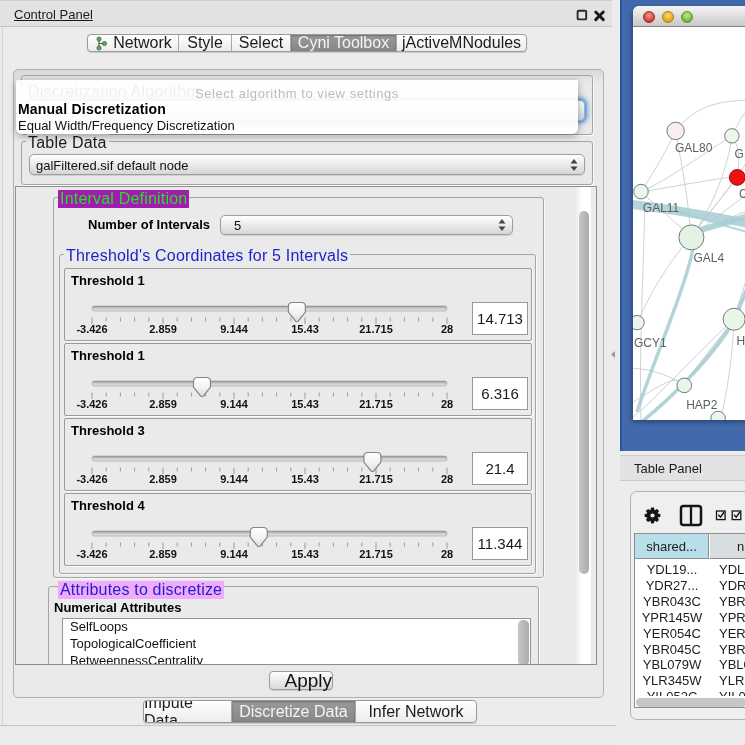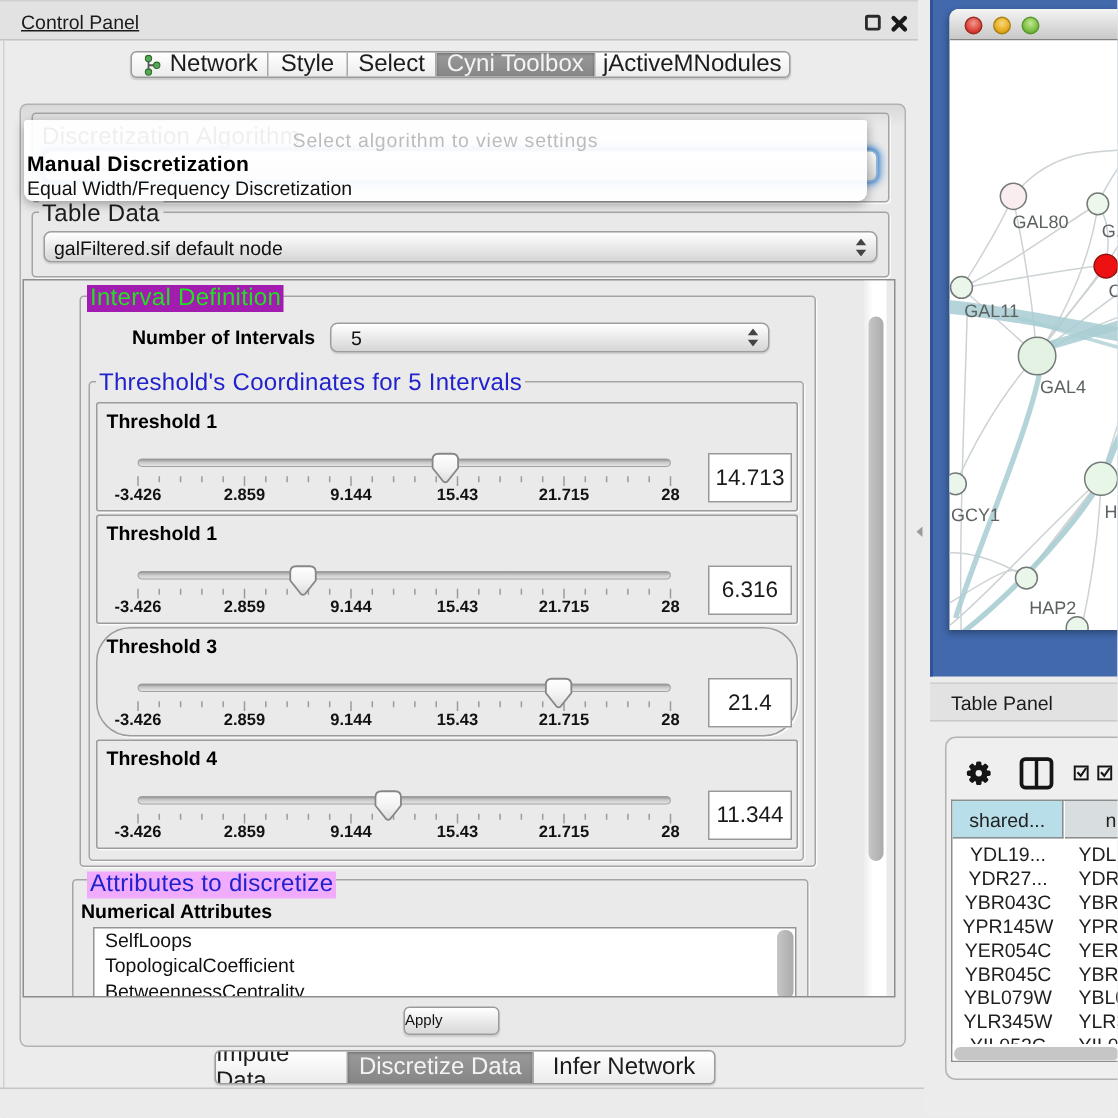--- a/index.html
+++ b/index.html
@@ -33,21 +33,21 @@
 .thumb { position:absolute; background:linear-gradient(90deg,#c6c6c6,#ababab); border-radius:5px; }
 
 .thr { position:absolute; left:48px; width:468px; height:73px; border:1px solid #9c9c9c; border-radius:2px; box-shadow:1px 1px 0 rgba(255,255,255,0.8); }
 .thr b { position:absolute; left:6px; top:4px; font-size:13px; color:#000; }
 .thr .val { position:absolute; left:407px; top:33px; width:56px; height:33px; background:#fff; border:1px solid #989898; font-size:15px; color:#1a1a1a; text-align:center; line-height:31px; }
 .thr svg { position:absolute; left:0; top:28px; }
 
 #alist { position:absolute; left:46px; top:431px; width:469px; height:48px; background:#fff; border:1px solid #949494; overflow:hidden; }
 #alist .li { font-size:13px; color:#111; padding-left:7px; height:17px; line-height:16px; }
 
-.btn { position:absolute; background:linear-gradient(#ffffff,#e3e3e3 70%,#d9d9d9); border:1px solid #9b9b9b; border-radius:4px; font-size:10px; color:#111; text-align:left; box-shadow:0 1px 1px rgba(0,0,0,0.12); }
+.btn { position:absolute; background:linear-gradient(#ffffff,#e3e3e3 70%,#d9d9d9); border:1px solid #9b9b9b; border-radius:4px; font-size:19px; color:#111; text-align:right; box-shadow:0 1px 1px rgba(0,0,0,0.12); }
 
 #blue { left:620px; top:0; width:125px; height:451px; background:#4169ac; border-left:2px solid #2e539b; }
 #netwin { position:absolute; left:11px; top:6px; width:114px; height:414px; border-radius:6px 0 0 0; background:#fff; box-shadow:-1px 2px 5px rgba(0,0,0,0.35); }
 #nettb { position:absolute; left:0; top:0; width:114px; height:21px; border-radius:6px 0 0 0; background:linear-gradient(#f5f5f5,#c8c8c8); border-bottom:1px solid #828282; }
 .tl { position:absolute; top:5px; width:12px; height:12px; border-radius:50%; }
 #tbp-bar { left:620px; top:455px; width:125px; height:26px; background:#e2e2e2; border-top:1px solid #cdcdcd; border-bottom:1px solid #cacaca; font-size:13px; color:#1b1b1b; padding:5px 0 0 14px; }
 #tbox { left:630px; top:491px; width:130px; height:229px; background:#efefef; border:1px solid #b2b2b2; border-radius:7px; }
 #dtable { position:absolute; left:3px; top:41px; width:126px; height:175px; background:#fff; border:1px solid #8d8d8d; border-right:none; overflow:hidden; }
 .hdr { position:absolute; top:0; height:25px; font-size:13px; color:#222; text-align:center; line-height:25px; border-right:1px solid #8d8d8d; border-bottom:1px solid #8d8d8d; }
 .row { position:absolute; width:200px; height:15.9px; line-height:15.9px; font-size:13px; color:#1e1e1e; }
@@ -226,21 +226,21 @@
           <text x="27" y="36">-3.426</text>
           <text x="98" y="36">2.859</text>
           <text x="169" y="36">9.144</text>
           <text x="240" y="36">15.43</text>
           <text x="311" y="36">21.715</text>
           <text x="382" y="36">28</text>
         </g>
         <path d="M 128.5 9.5 Q 128.5 5.5 132.5 5.5 L 141.5 5.5 Q 145.5 5.5 145.5 9.5 L 145.5 15 L 138.2 24.2 Q 137 24.8 135.8 24.2 L 128.5 15 Z" fill="url(#th137)" stroke="#868686" stroke-width="1.2"></path>
       </svg>
     </div>
-  <div class="thr" style="top:231px;border-radius:23px;">
+  <div class="thr" style="top:231px;">
       <b>Threshold 3</b>
       <div class="val">21.4</div>
       <svg width="468" height="42" class="sl">
         <defs>
           <linearGradient id="tg307.4" x1="0" y1="0" x2="0" y2="1">
             <stop offset="0" stop-color="#8f8f8f"></stop>
             <stop offset="0.45" stop-color="#c9c9c9"></stop>
             <stop offset="1" stop-color="#e8e8e8"></stop>
           </linearGradient>
           <linearGradient id="th307.4" x1="0" y1="0" x2="0" y2="1">

